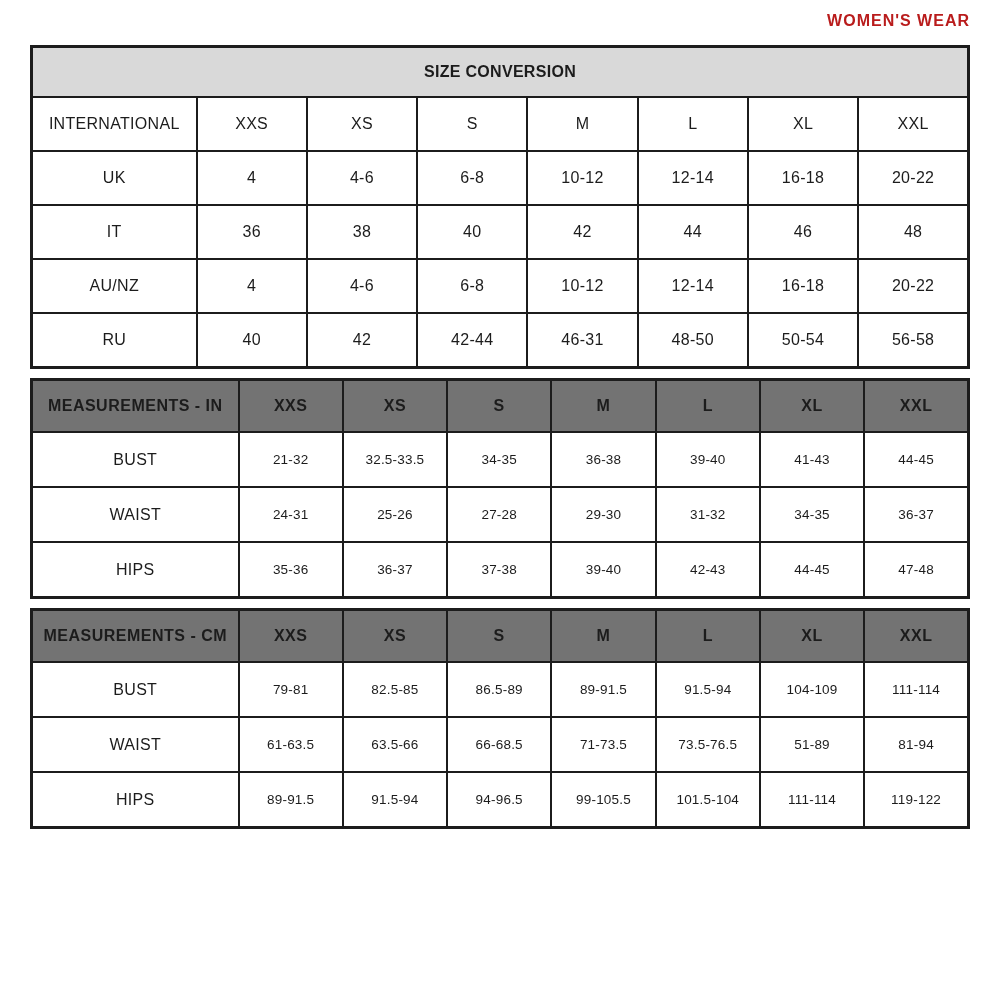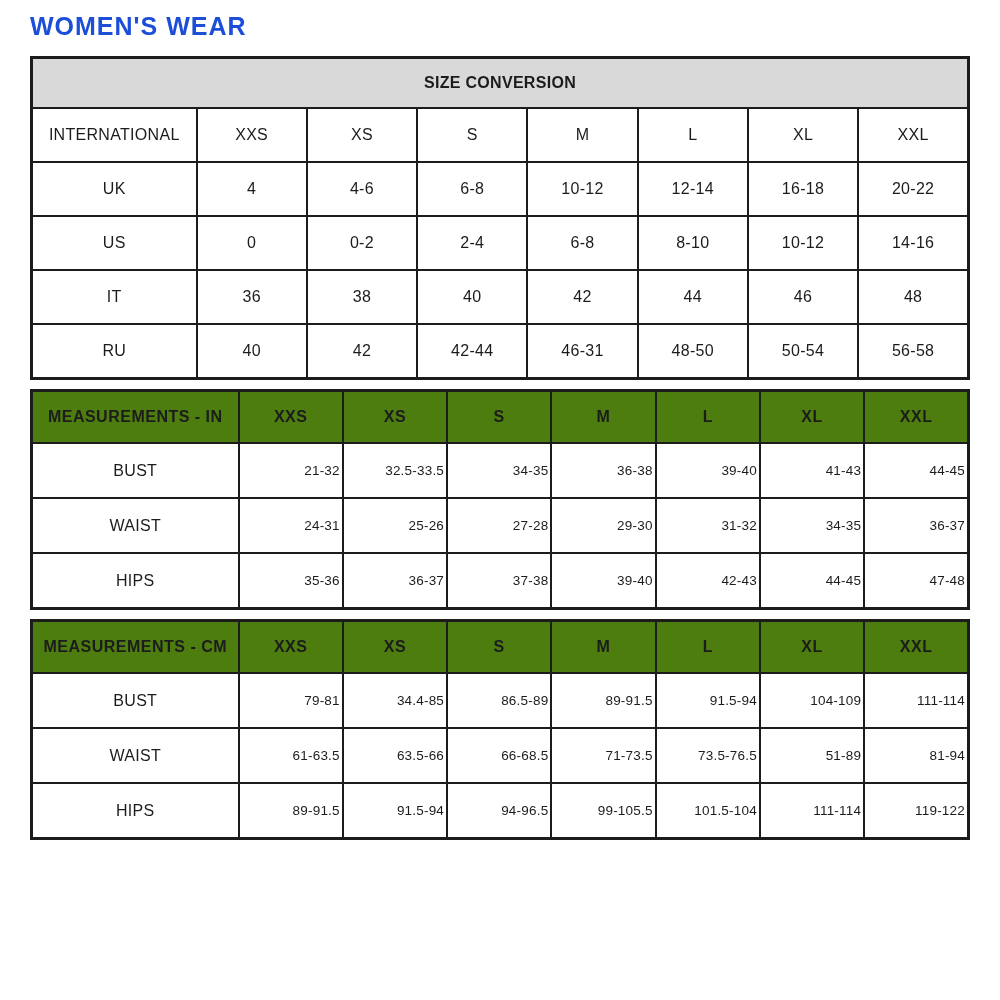--- a/index.html
+++ b/index.html
@@ -7,25 +7,25 @@
     width: 1000px;
     height: 1000px;
     box-sizing: border-box;
     background: #ffffff;
     padding: 12px 30px 0 30px;
     font-family: "Liberation Sans", sans-serif;
     color: #1c1c1c;
   }
   .page-title {
     margin: 0 0 15px 0;
-    text-align: left;
-    font-size: 25px;
+    text-align: right;
+    font-size: 16px;
     font-weight: 700;
     letter-spacing: 1px;
-    color: #1d4ed8;
+    color: #b91c1c;
   }
   table.sizechart {
     width: 100%;
     border-collapse: collapse;
     table-layout: fixed;
     margin: 0 4px 9px 0;
     border: 3px solid #1c1c1c;
   }
   table.sizechart td {
     border: 2px solid #1c1c1c;
@@ -38,27 +38,27 @@
   }
   .merged-header {
     background: #d9d9d9;
     font-weight: 700;
     height: 48px;
     font-size: 16px;
     letter-spacing: 0.6px;
   }
   table.conv td.datacell, table.conv td.rowlabel { height: 52px; }
   tr.meas-header td {
-    background: #4d7c0f;
+    background: #737373;
     font-weight: 700;
     height: 50px;
     letter-spacing: 0.5px;
   }
   tr.meas-row td { height: 53px; }
-  tr.meas-row td.val { font-size: 13.5px; letter-spacing: 0.2px; text-align: right; }
+  tr.meas-row td.val { font-size: 13.5px; letter-spacing: 0.2px; }
   td.rowlabel { font-size: 16px; }
 </style>
 </head>
 <body>
 
 <div class="sheet">
 
   <h1 class="page-title">WOMEN'S WEAR</h1>
 
   <table class="sizechart conv">
@@ -90,38 +90,38 @@
         <td class="rowlabel">UK</td>
         <td class="datacell">4</td>
         <td class="datacell">4-6</td>
         <td class="datacell">6-8</td>
         <td class="datacell">10-12</td>
         <td class="datacell">12-14</td>
         <td class="datacell">16-18</td>
         <td class="datacell">20-22</td>
       </tr>
       <tr>
-        <td class="rowlabel">US</td>
-        <td class="datacell">0</td>
-        <td class="datacell">0-2</td>
-        <td class="datacell">2-4</td>
-        <td class="datacell">6-8</td>
-        <td class="datacell">8-10</td>
-        <td class="datacell">10-12</td>
-        <td class="datacell">14-16</td>
-      </tr>
-      <tr>
         <td class="rowlabel">IT</td>
         <td class="datacell">36</td>
         <td class="datacell">38</td>
         <td class="datacell">40</td>
         <td class="datacell">42</td>
         <td class="datacell">44</td>
         <td class="datacell">46</td>
         <td class="datacell">48</td>
+      </tr>
+      <tr>
+        <td class="rowlabel">AU/NZ</td>
+        <td class="datacell">4</td>
+        <td class="datacell">4-6</td>
+        <td class="datacell">6-8</td>
+        <td class="datacell">10-12</td>
+        <td class="datacell">12-14</td>
+        <td class="datacell">16-18</td>
+        <td class="datacell">20-22</td>
       </tr>
       <tr>
         <td class="rowlabel">RU</td>
         <td class="datacell">40</td>
         <td class="datacell">42</td>
         <td class="datacell">42-44</td>
         <td class="datacell">46-31</td>
         <td class="datacell">48-50</td>
         <td class="datacell">50-54</td>
         <td class="datacell">56-58</td>
@@ -202,21 +202,21 @@
         <td>XS</td>
         <td>S</td>
         <td>M</td>
         <td>L</td>
         <td>XL</td>
         <td>XXL</td>
       </tr>
       <tr class="meas-row">
         <td class="rowlabel">BUST</td>
         <td class="val">79-81</td>
-        <td class="val">34.4-85</td>
+        <td class="val">82.5-85</td>
         <td class="val">86.5-89</td>
         <td class="val">89-91.5</td>
         <td class="val">91.5-94</td>
         <td class="val">104-109</td>
         <td class="val">111-114</td>
       </tr>
       <tr class="meas-row">
         <td class="rowlabel">WAIST</td>
         <td class="val">61-63.5</td>
         <td class="val">63.5-66</td>

